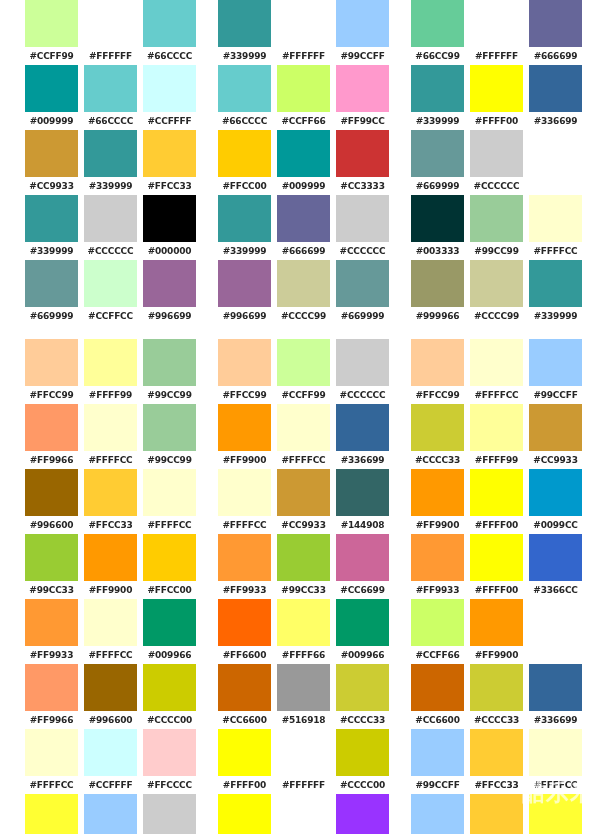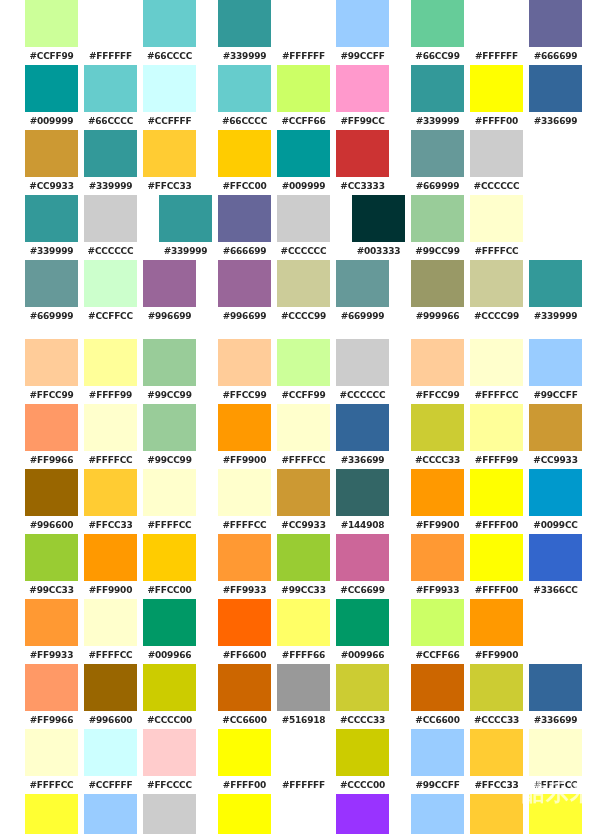--- a/index.html
+++ b/index.html
@@ -246,20 +246,24 @@
           <div class="edge-pad"></div>
           <div class="col-group">
             <div class="swatch-cell">
               <div class="swatch-chip" style="background-color: rgb(51, 153, 153);"></div>
               <div class="swatch-label">#339999</div>
             </div>
             <div class="swatch-cell">
               <div class="swatch-chip" style="background-color: rgb(204, 204, 204);"></div>
               <div class="swatch-label">#CCCCCC</div>
             </div>
+            <div class="swatch-cell">
+              <div class="swatch-chip" style="background-color: rgb(0, 0, 0);"></div>
+              <div class="swatch-label">#000000</div>
+            </div>
           </div>
           <div class="group-gap"></div>
           <div class="col-group">
             <div class="swatch-cell">
               <div class="swatch-chip" style="background-color: rgb(51, 153, 153);"></div>
               <div class="swatch-label">#339999</div>
             </div>
             <div class="swatch-cell">
               <div class="swatch-chip" style="background-color: rgb(102, 102, 153);"></div>
               <div class="swatch-label">#666699</div>

